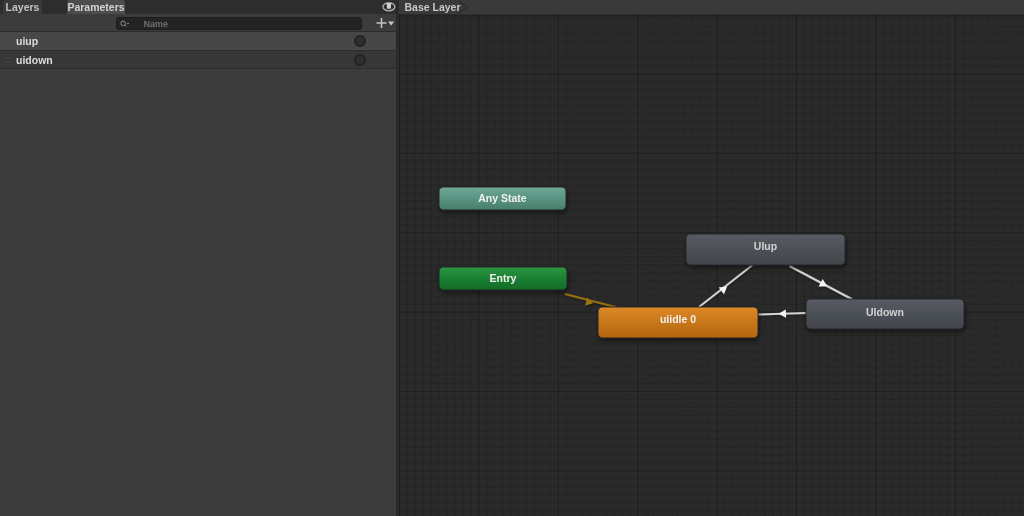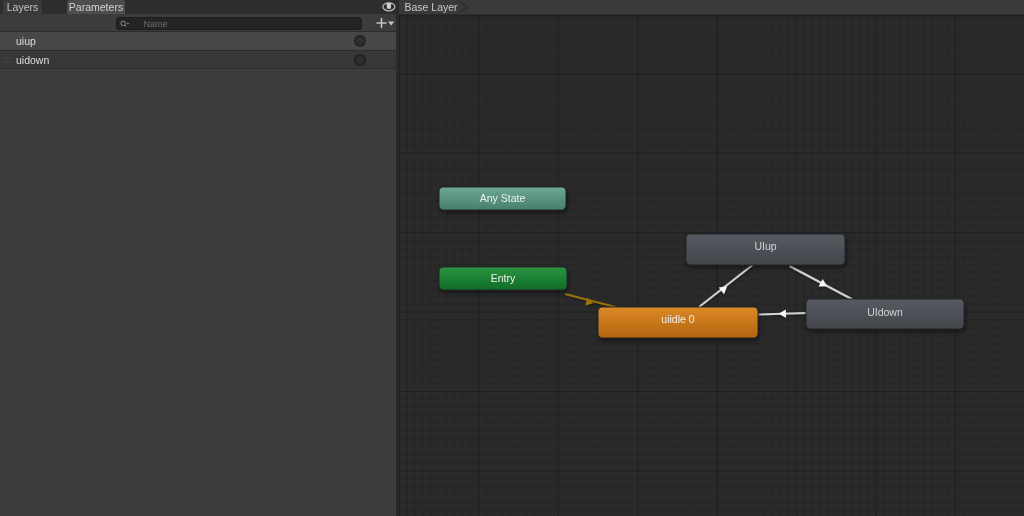--- a/index.html
+++ b/index.html
@@ -1,16 +1,16 @@
 <!DOCTYPE html>
 <html><head><meta charset="utf-8">
 <style>
 * { margin:0; padding:0; box-sizing:border-box; }
 html,body { width:1024px; height:516px; overflow:hidden; background:#3c3c3c; font-family:"Liberation Sans", sans-serif; }
-#root { position:relative; width:1024px; height:380px; }
+#root { position:relative; width:1024px; height:380px;font-weight:bold; }
 #left { position:absolute; left:0; top:0; width:396px; height:516px; background:#3c3c3c; }
 #tabstrip { position:absolute; left:0; top:0; width:396px; height:14px; background:#2d2d2d; }
 .tab { filter:grayscale(1); position:absolute; top:0; height:14px; line-height:15px; font-size:10.5px; color:#c3c3c3; text-align:center; border-radius:3px 3px 0 0; }
 #tabLayers { left:3px; width:39px; background:#3a3a3a; }
 #tabParams { left:43px; width:58px; background:#4d4d4d; color:#d2d2d2;margin-left:24px; }
 #eye { position:absolute; left:382px; top:0.5px; }
 #toolbar { position:absolute; left:0; top:14px; width:396px; height:17px; background:#3c3c3c; }
 #search { position:absolute; left:116px; top:3px; width:246px; height:12.5px; background:#242424; border-radius:3px; border:1px solid #1d1d1d; }
 #search span { filter:grayscale(1); position:absolute; left:14.5px; top:1px; font-size:9px; line-height:10px; color:#6e6e6e;padding-left:12px; }
 #plus { position:absolute; left:375px; top:2.5px; }

